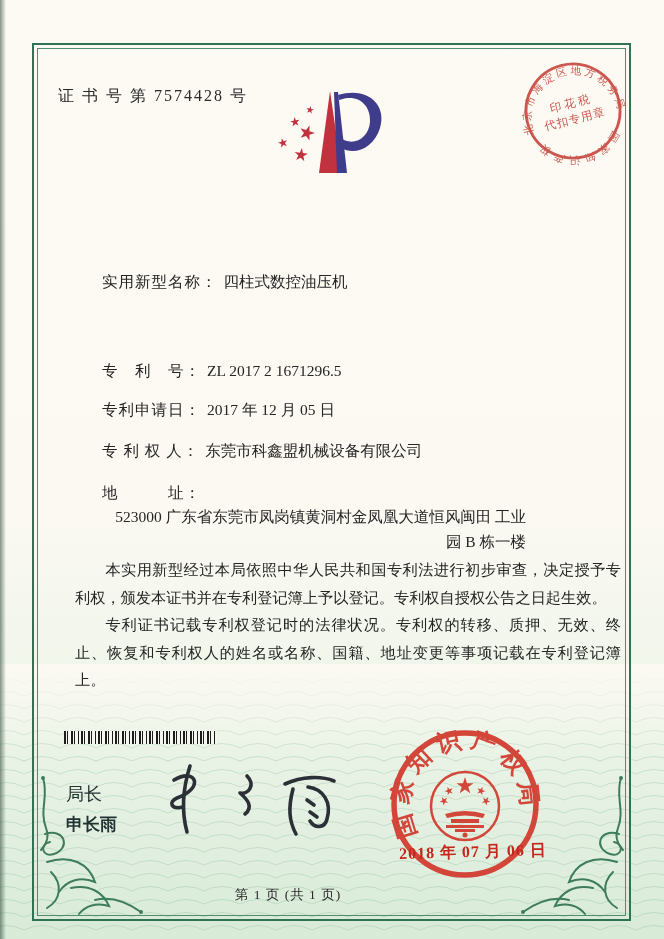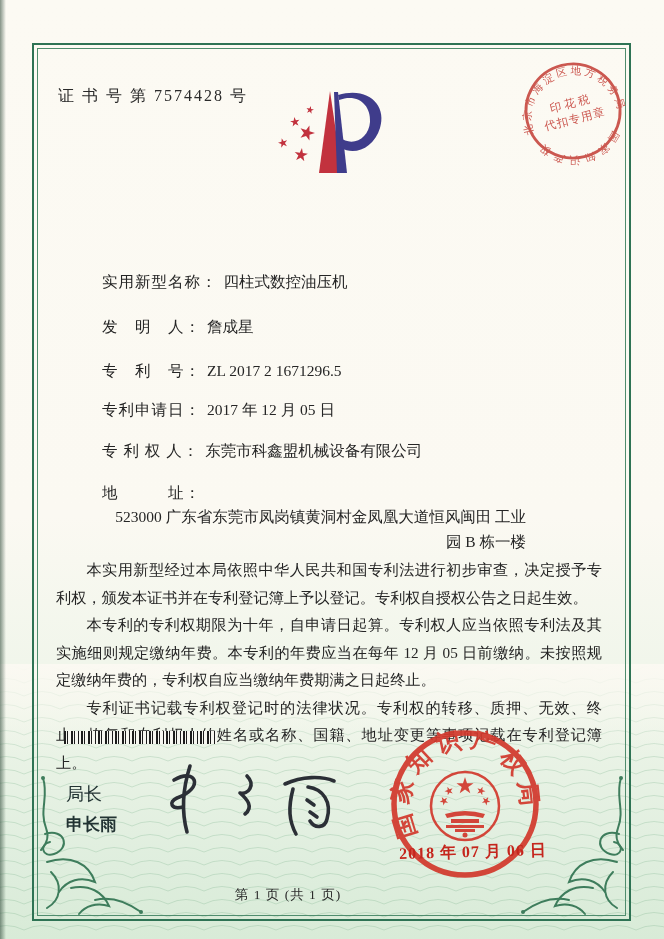--- a/index.html
+++ b/index.html
@@ -17,21 +17,21 @@
   #frame-inner{position:absolute;left:3px;top:3px;right:3px;bottom:3px;border:1px solid #4f8d6d;}
   #cert-no{left:58px;top:86px;font-size:16px;letter-spacing:2px;color:#2a2a2a;}
   #logo{left:268px;top:86px;width:125px;height:95px;}
   #title{left:0;top:183px;width:664px;text-align:center;font-size:36px;font-weight:bold;letter-spacing:7px;color:#171717;}
   .field{left:66px;font-size:15.5px;white-space:nowrap;color:#252525;margin-left:36px;}
   .field .lbl{letter-spacing:1px;}
   .field .val{margin-left:6px;}
   #field-address{white-space:normal;width:520px;}
   #field-address .val{display:inline-block;vertical-align:top;width:418px;margin-left:6px;line-height:25px;text-align:right;}
   #field-grant-no{left:378px;}
-  #body-text{left:56px;top:556px;width:546px;font-size:15.2px;line-height:27.5px;text-align:justify;color:#242424;}
+  #body-text{left:75px;top:556px;width:546px;font-size:15.2px;line-height:27.5px;text-align:justify;color:#242424;}
   #body-text p{margin:0;text-indent:2em;}
   #barcode{left:64px;top:731px;width:153px;height:13px;
     background:repeating-linear-gradient(90deg,#1c1c1c 0 2px,#f6f6f0 2px 3px,#1c1c1c 3px 4px,#f6f6f0 4px 7px,#1c1c1c 7px 9px,#f6f6f0 9px 10px,#1c1c1c 10px 11px,#f6f6f0 11px 14px,#1c1c1c 14px 15px,#f6f6f0 15px 17px);}
   #commissioner-title{left:66px;top:782px;font-size:18px;font-family:"Liberation Sans","DejaVu Sans",sans-serif;color:#233;}
   #commissioner-name{left:66px;top:813px;font-size:17px;font-family:"Liberation Sans","DejaVu Sans",sans-serif;color:#233;font-weight:bold;}
   #signature{left:150px;top:750px;width:205px;height:100px;}
   #signature path{fill:none;stroke:#2b2f36;stroke-width:3.6px;stroke-linecap:round;stroke-linejoin:round;}
   #office-seal{left:389px;top:728px;width:152px;height:152px;opacity:.92;}
   #seal-date{left:399px;top:842px;font-size:16px;color:#c5261d;letter-spacing:1px;font-weight:bold;transform:rotate(-1.5deg);white-space:nowrap;}
   #tax-seal{left:512px;top:50px;width:122px;height:122px;opacity:.88;transform:rotate(-14deg);}
@@ -94,39 +94,35 @@
     <use href="#star5" x="-1.1" y="-1.1" width="2.2" height="2.2" transform="translate(27,36) scale(5) rotate(-8)" fill="#c2323e"></use>
     <use href="#star5" x="-1.1" y="-1.1" width="2.2" height="2.2" transform="translate(39,47) scale(8) rotate(18)" fill="#c2323e"></use>
     <use href="#star5" x="-1.1" y="-1.1" width="2.2" height="2.2" transform="translate(15,57) scale(5) rotate(-15)" fill="#c2323e"></use>
     <use href="#star5" x="-1.1" y="-1.1" width="2.2" height="2.2" transform="translate(33,69) scale(7) rotate(8)" fill="#c2323e"></use>
   </svg>
 
 
   <div class="abs field" style="top:272px">
     <span class="lbl">实用新型名称：</span><span class="val">四柱式数控油压机</span>
   </div>
-  <div class="abs field" style="top:317px">
-    <span class="lbl">发　明　人：</span><span class="val">詹成星</span>
-  </div>
   <div class="abs field" style="top:361px">
     <span class="lbl">专　利　号：</span><span class="val">ZL 2017 2 1671296.5</span>
   </div>
   <div class="abs field" style="top:400px">
     <span class="lbl">专利申请日：</span><span class="val">2017 年 12 月 05 日</span>
   </div>
   <div class="abs field" style="top:441px">
     <span class="lbl">专 利 权 人：</span><span class="val">东莞市科鑫盟机械设备有限公司</span>
   </div>
   <div class="abs field" id="field-address" style="top:483px">
     <span class="lbl">地　　　址：</span><span class="val">523000 广东省东莞市凤岗镇黄洞村金凤凰大道恒风闽田 工业园 B 栋一楼</span>
   </div>
 
   <div id="body-text" class="abs">
     <p>本实用新型经过本局依照中华人民共和国专利法进行初步审查，决定授予专利权，颁发本证书并在专利登记簿上予以登记。专利权自授权公告之日起生效。</p>
-    <p>本专利的专利权期限为十年，自申请日起算。专利权人应当依照专利法及其实施细则规定缴纳年费。本专利的年费应当在每年 12 月 05 日前缴纳。未按照规定缴纳年费的，专利权自应当缴纳年费期满之日起终止。</p>
     <p>专利证书记载专利权登记时的法律状况。专利权的转移、质押、无效、终止、恢复和专利权人的姓名或名称、国籍、地址变更等事项记载在专利登记簿上。</p>
   </div>
 
   <div id="barcode" class="abs"></div>
 
   <div id="commissioner-title" class="abs">局长</div>
   <div id="commissioner-name" class="abs">申长雨</div>
 
   <svg id="signature" class="abs" viewBox="0 0 205 100">
     <path d="M40,16 C33,38 31,60 37,82"></path>

